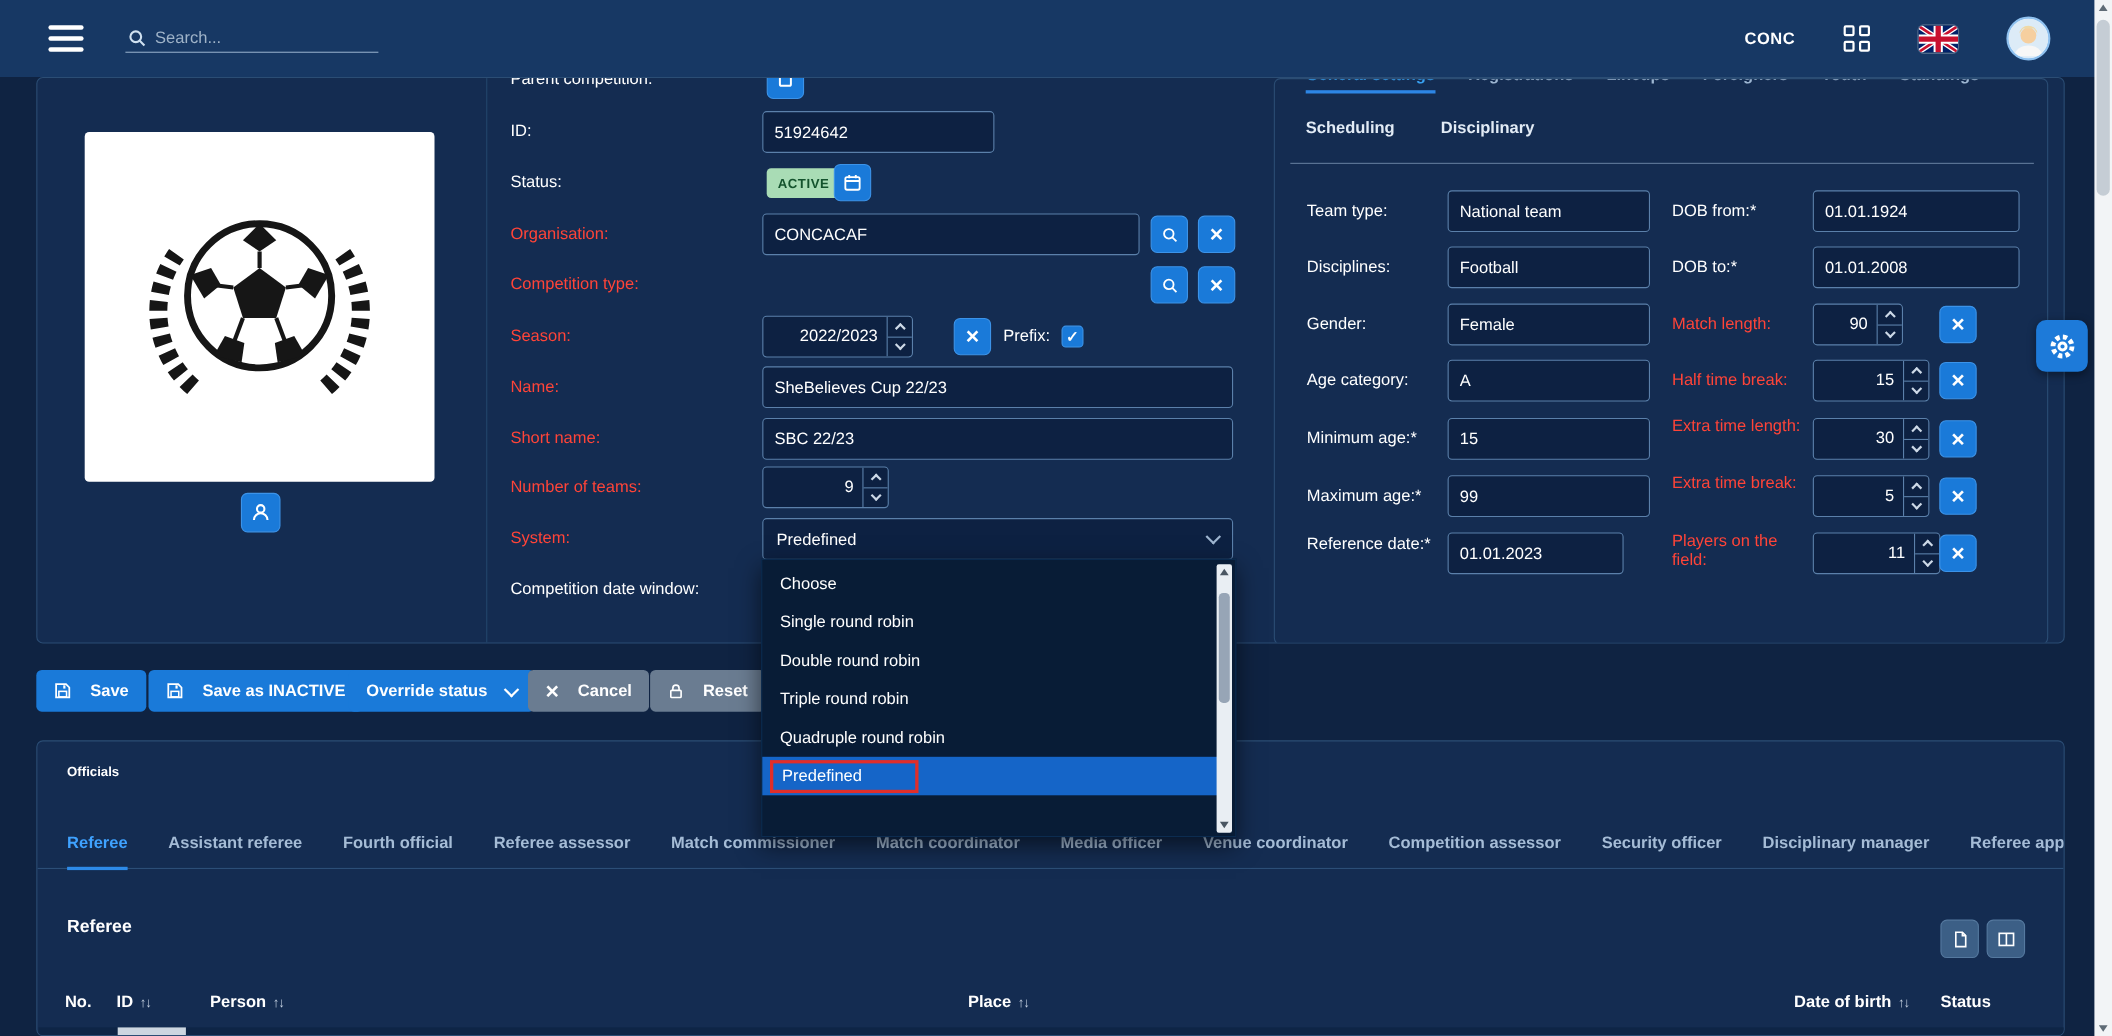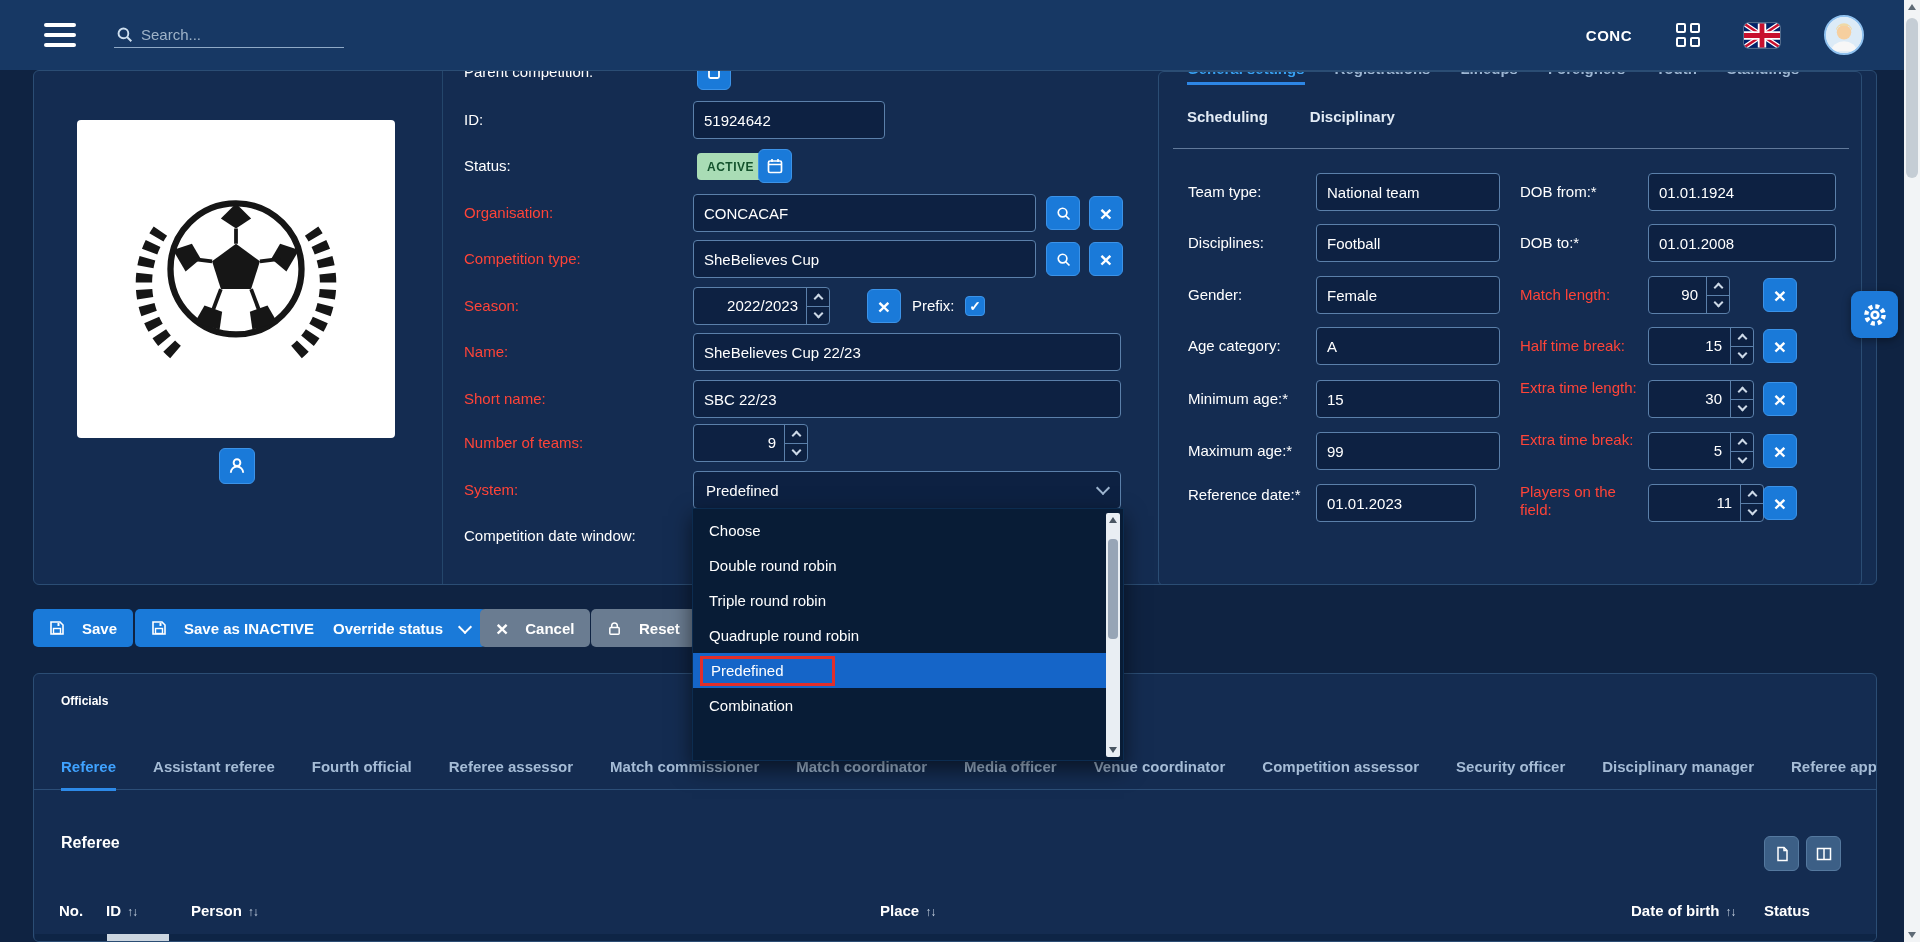--- a/index.html
+++ b/index.html
@@ -143,21 +143,21 @@
     </button>
 
     <div class="lbl" style="left:430px;top:-18px">Parent competition:</div>
     <button class="sqbtn" style="left:663px;top:-15px">
       <svg width="14" height="14" viewBox="0 0 14 14">
           <rect x="2" y="2" width="10" height="10" rx="1.5" fill="none" stroke="#fff" stroke-width="1.8"></rect>
         </svg>
     </button>
 
     <div class="lbl" style="left:430px;top:30px">ID:</div>
-    <input class="inp" style="left: 659px; top: 30px; width: 192px;" value="51924642">
+    <input class="inp" style="left: 659px; top: 30px; width: 211px;" value="51924642">
 
     <div class="lbl" style="left:430px;top:76px">Status:</div>
     <span class="badge" style="left:663px;top:82px">ACTIVE</span>
     <button class="sqbtn" style="left:724px;top:78px">
       <svg width="16" height="16" viewBox="0 0 16 16">
         <rect x="1.5" y="3" width="13" height="11.5" rx="1.5" fill="none" stroke="#fff" stroke-width="1.7"></rect>
         <line x1="1.5" y1="6.5" x2="14.5" y2="6.5" stroke="#fff" stroke-width="1.7"></line>
         <line x1="5" y1="1" x2="5" y2="4" stroke="#fff" stroke-width="1.7"></line>
         <line x1="11" y1="1" x2="11" y2="4" stroke="#fff" stroke-width="1.7"></line>
       </svg>
@@ -169,21 +169,20 @@
       <svg width="15" height="15" viewBox="0 0 16 16">
         <circle cx="7" cy="7" r="4.6" fill="none" stroke="#fff" stroke-width="1.8"></circle>
         <line x1="10.4" y1="10.4" x2="14.4" y2="14.4" stroke="#fff" stroke-width="1.8"></line>
       </svg>
     </button>
     <button class="sqbtn" style="left:1055px;top:125px">
         <span class="xg">×</span>
       </button>
 
     <div class="lbl red" style="left:430px;top:169px">Competition type:</div>
-    <input class="inp" style="left: 659px; top: 169px; width: 343px;" value="SheBelieves Cup">
     <button class="sqbtn" style="left:1012px;top:171px">
       <svg width="15" height="15" viewBox="0 0 16 16">
         <circle cx="7" cy="7" r="4.6" fill="none" stroke="#fff" stroke-width="1.8"></circle>
         <line x1="10.4" y1="10.4" x2="14.4" y2="14.4" stroke="#fff" stroke-width="1.8"></line>
       </svg>
     </button>
     <button class="sqbtn" style="left:1055px;top:171px">
         <span class="xg">×</span>
       </button>
 
@@ -420,29 +419,29 @@
     <div class="th" style="left:1597px;top:228px"><span>Date of birth</span><span class="sort">↑↓</span></div>
     <div class="th" style="left:1730px;top:228px">Status</div>
 
     <div class="partrow">
         <div class="cell"></div>
       </div>
   </div>
 
   <div class="dd">
     <div class="opt">Choose</div>
+    <div class="opt">Single round robin</div>
     <div class="opt">Double round robin</div>
     <div class="opt">Triple round robin</div>
     <div class="opt">Quadruple round robin</div>
     <div class="opt hl">
       <span class="focus-ring">
           <span>Predefined</span>
         </span>
     </div>
-    <div class="opt">Combination</div>
     <div class="dd-scroll">
       <div class="tri-up"></div>
       <div class="dd-thumb"></div>
       <div class="tri-dn" style="position:absolute;bottom:4px;left:3px"></div>
     </div>
   </div>
 
   <div class="gear-fab">
     <svg width="26" height="26" viewBox="0 0 24 24">
       <circle cx="12" cy="12" r="7.5" fill="none" stroke="#fff" stroke-width="5" stroke-dasharray="3.4 2.5"></circle>

